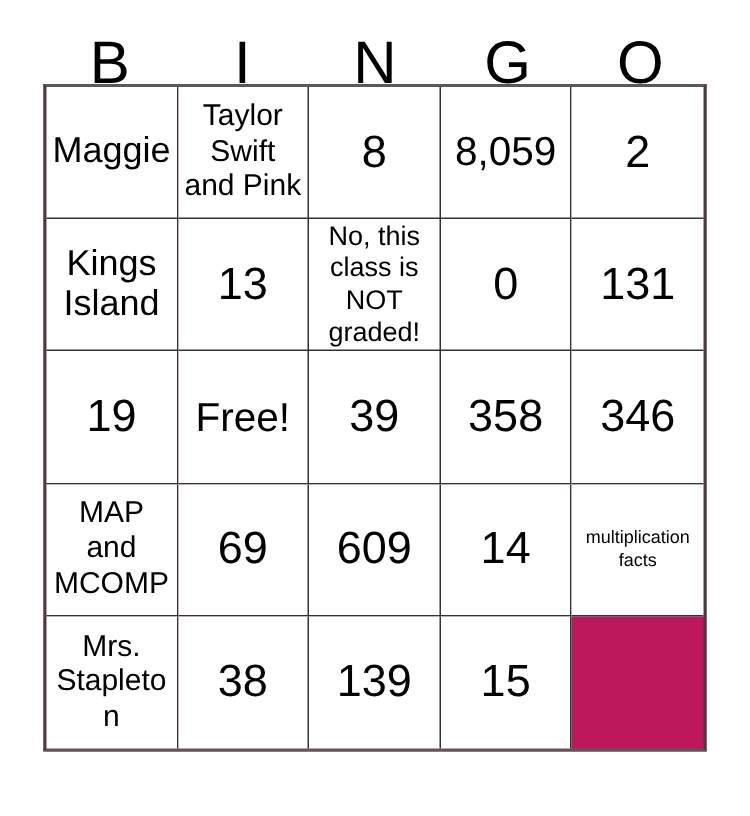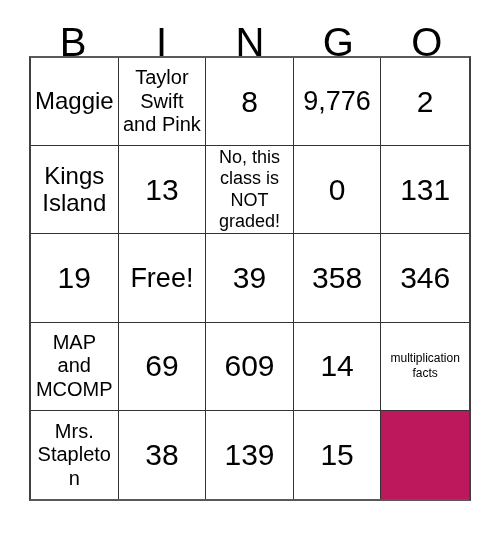--- a/index.html
+++ b/index.html
@@ -110,21 +110,21 @@
   <div class="bingo-cell">
         <span class="cell-text size-md">Maggie</span>
       </div>
       <div class="bingo-cell">
         <span class="cell-text size-sm">Taylor Swift and Pink</span>
       </div>
       <div class="bingo-cell">
         <span class="cell-text size-xl">8</span>
       </div>
       <div class="bingo-cell">
-        <span class="cell-text size-lg">9,776</span>
+        <span class="cell-text size-lg">8,059</span>
       </div>
       <div class="bingo-cell">
         <span class="cell-text size-xl">2</span>
       </div>
       <div class="bingo-cell">
         <span class="cell-text size-md">Kings Island</span>
       </div>
       <div class="bingo-cell">
         <span class="cell-text size-xl">13</span>
       </div>

